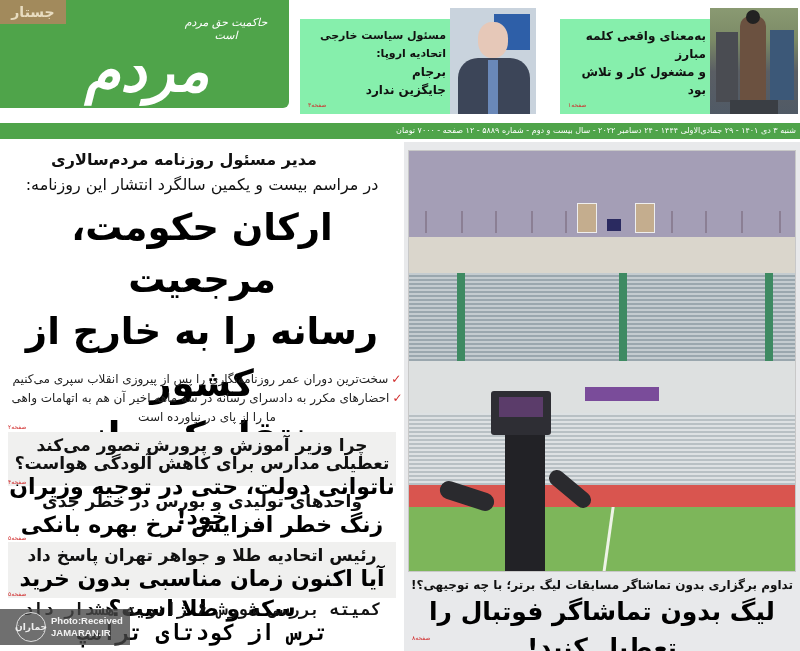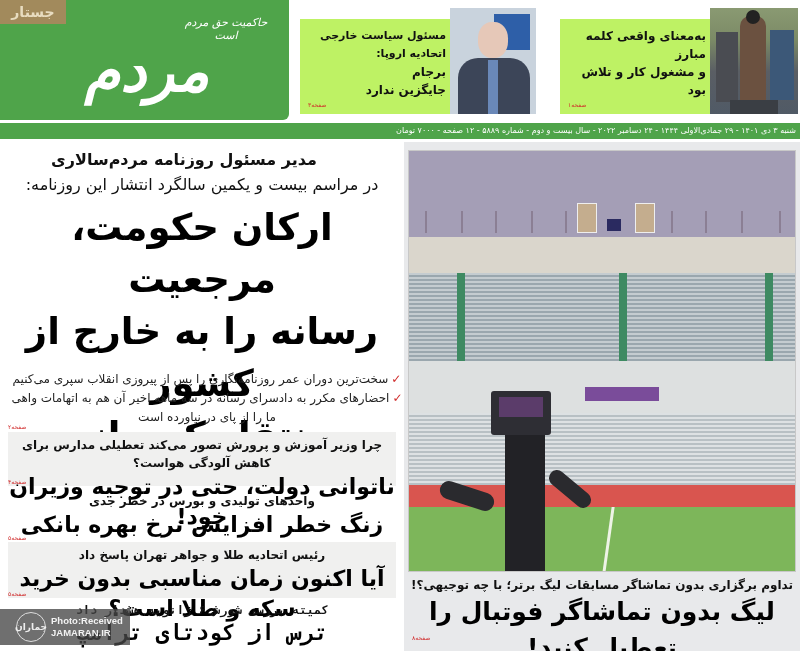--- a/index.html
+++ b/index.html
@@ -2,21 +2,21 @@
 <html><head>
   <meta charset="utf-8">
   <style>
     * { box-sizing: border-box; margin: 0; padding: 0; }
     html, body { width: 800px; height: 651px; overflow: hidden; background: #ffffff; }
     body { font-family: "DejaVu Sans", sans-serif; position: relative; direction: rtl; color: #111; }
 
     
     .masthead { position: absolute; left: 0; top: 0; width: 800px; height: 122px; background: #fff; }
     .logo-box {
-      position: absolute; left: 0; top: 0; width: 289px; height: 120px;
+      position: absolute; left: 0; top: 0; width: 289px; height: 108px;
       background: #4fa44a; border-radius: 0 0 6px 0;
     }
     .logo-tag {
       position: absolute; left: 0; top: 0; width: 66px; height: 24px;
       background: #a28a5c; color: #e8dcc0; font-size: 14px; font-weight: bold;
       display: flex; align-items: center; justify-content: center; direction: rtl;
       font-family: "DejaVu Sans", sans-serif;
     }
     .logo-slogan {
       position: absolute; left: 176px; top: 16px; width: 100px; text-align: center;
@@ -25,21 +25,21 @@
     }
     .logo-title {
       position: absolute; left: 12px; top: 28px; width: 270px; height: 86px;
       color: #ffffff; font-size: 58px; font-weight: bold; font-style: italic;
       text-align: center; line-height: 86px; letter-spacing: -1px;
       font-family: "DejaVu Serif", serif;
     }
 
     .teaser { position: absolute; top: 8px; height: 106px; }
     .teaser-text-box {
-      position: absolute; top: 11px; height: 95px; background: #bef264;
+      position: absolute; top: 11px; height: 95px; background: #86efac;
     }
     .teaser-text {
       position: absolute; right: 6px; top: 8px; text-align: right;
       font-size: 12px; font-weight: bold; line-height: 18px; color: #111;
     }
     .teaser-page {
       position: absolute; left: 8px; bottom: 6px; font-size: 6px; color: #d02a2a;
     }
     .teaser-photo { position: absolute; top: 0; height: 106px; overflow: hidden; }
 
@@ -78,21 +78,21 @@
     .bullets { position: absolute; left: 10px; top: 228px; width: 394px; }
     .bullet {
       font-size: 12px; line-height: 19px; color: #222; text-align: center;
     }
     .bullet .check { color: #d02a2a; font-weight: bold; margin-left: 3px; }
     .page-ref { position: absolute; left: 8px; font-size: 6px; color: #d02a2a; }
 
     .story { position: absolute; left: 8px; width: 388px; }
     .story.shaded { background: #f0f0ef; }
     .story-kicker {
-      text-align: center; font-size: 12px; font-weight: bold; color: #111; line-height: 18px; padding-top: 4px;
+      text-align: center; font-size: 17px; font-weight: bold; color: #111; line-height: 18px; padding-top: 4px;
     }
     .story-headline {
       text-align: center; font-size: 22px; font-weight: bold; color: #000; line-height: 30px;
     }
 
     
     .credit {
       position: absolute; left: 0; top: 609px; width: 130px; height: 36px;
       background: rgba(70,70,70,0.78); display: flex; align-items: center; direction: ltr;
     }

